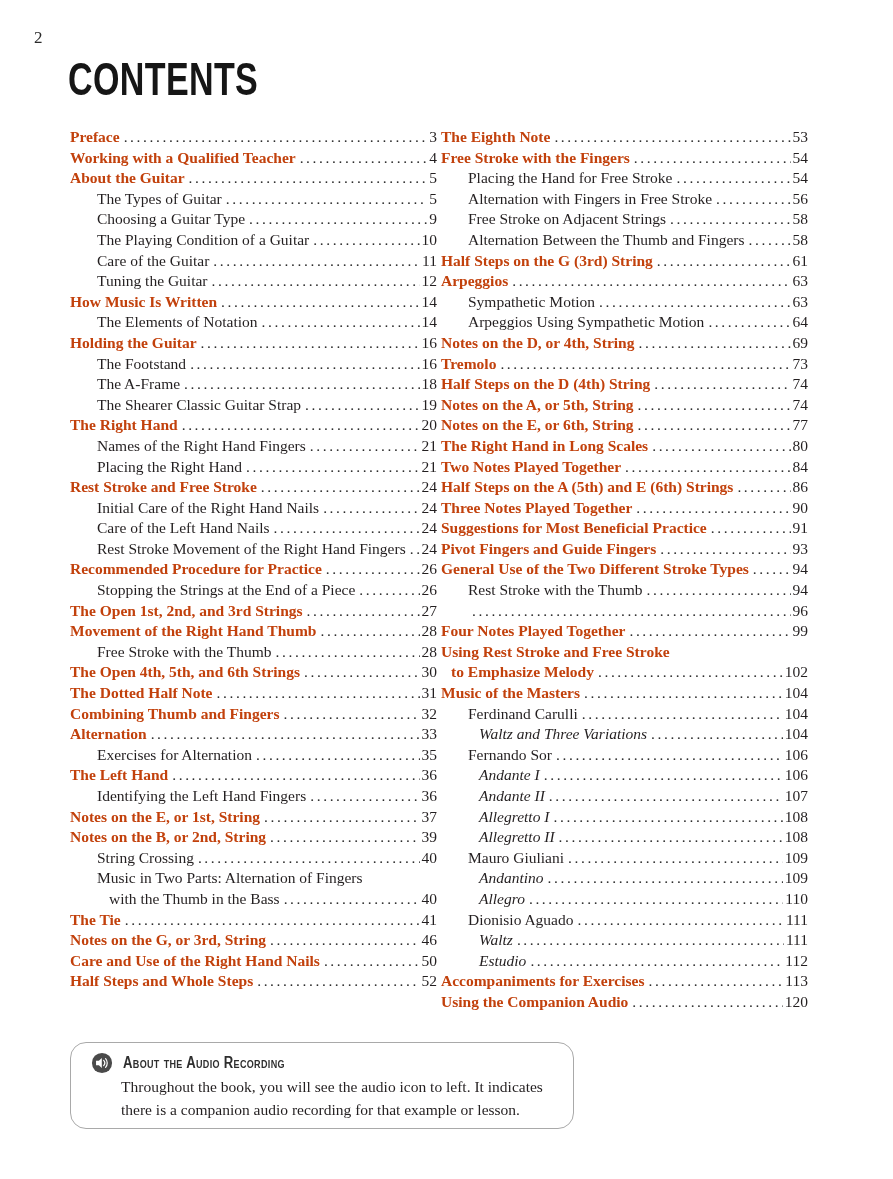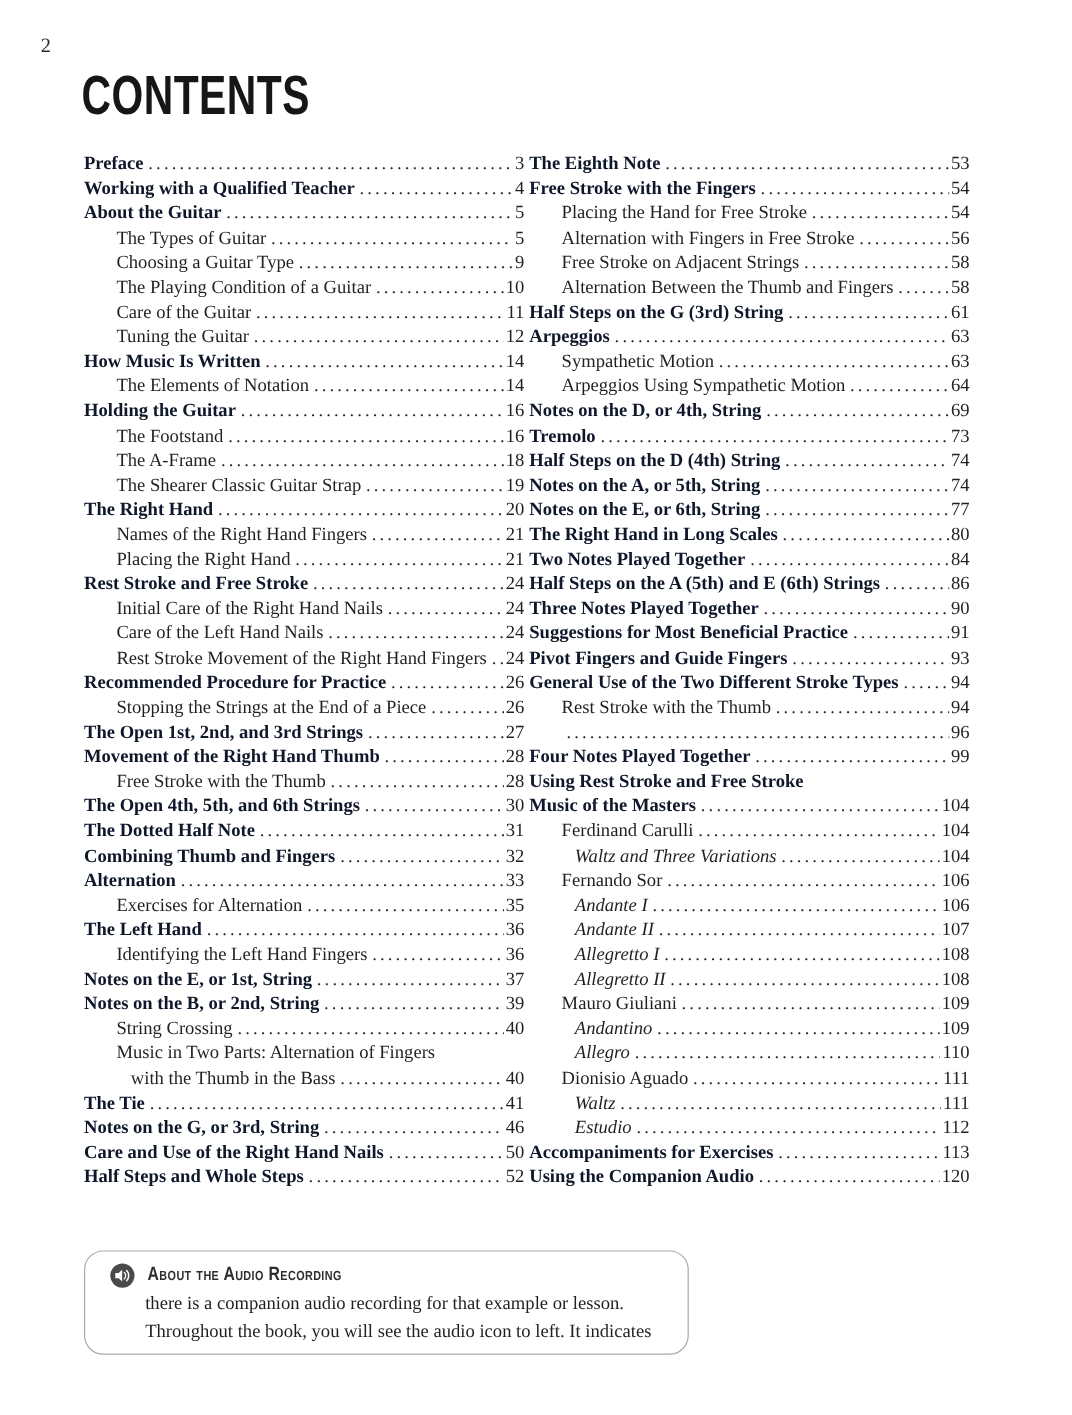--- a/index.html
+++ b/index.html
@@ -13,21 +13,21 @@
     font-family:"Liberation Sans","DejaVu Sans",sans-serif;font-weight:700;
     font-size:46px;line-height:1;color:#161616;
     transform:scaleX(0.74);transform-origin:left top;letter-spacing:0.5px;
     white-space:nowrap;
   }
   .toc{position:absolute;left:70px;top:127px;width:752px;display:flex;}
   .toc-col{width:367px;flex:0 0 367px;}
   .toc-col.right{margin-left:4px;}
   .row{display:flex;align-items:baseline;font-size:15.5px;line-height:20.6px;white-space:nowrap;}
   .row .label{flex:0 0 auto;}
-  .row.bold .label{font-weight:bold;color:#0f172a;font-family:Liberation Serif, serif;}
+  .row.bold .label{font-weight:bold;color:#c2410c;font-family:Liberation Serif, serif;}
   .row.italic .label{font-style:italic;}
   .row.lvl0{padding-left:0;}
   .row.lvl1{padding-left:27px;}
   .row.lvl2{padding-left:38px;}
   .row.cont.lvl0{padding-left:10px;}
   .row.cont.lvl1{padding-left:39px;}
   .leader{flex:1 1 auto;min-width:0;overflow:hidden;margin:0 2px 0 4px;}
   .leader::after{
     content:"........................................................................................................";
     letter-spacing:2.6px;color:#2c2c2c;font-size:15.5px;
@@ -387,20 +387,25 @@
           <span class="pg">96</span>
         </div>
         <div class="row lvl0 bold">
           <span class="label">Four Notes Played Together</span>
           <span class="leader"></span>
           <span class="pg">99</span>
         </div>
         <div class="row lvl0 bold">
           <span class="label">Using Rest Stroke and Free Stroke</span>
         </div>
+        <div class="row lvl0 bold cont">
+          <span class="label">to Emphasize Melody</span>
+          <span class="leader"></span>
+          <span class="pg">102</span>
+        </div>
         <div class="row lvl0 bold">
           <span class="label">Music of the Masters</span>
           <span class="leader"></span>
           <span class="pg">104</span>
         </div>
         <div class="row lvl1 normal">
           <span class="label">Ferdinand Carulli</span>
           <span class="leader"></span>
           <span class="pg">104</span>
         </div>
@@ -479,18 +484,18 @@
 
   <div class="audio-box">
     <svg class="audio-icon" viewBox="0 0 24 24" aria-hidden="true">
       <circle cx="12" cy="12" r="11" fill="#4a4a4a"></circle>
       <polygon points="5.5,9.6 8.6,9.6 11.8,6.6 11.8,17.4 8.6,14.4 5.5,14.4" fill="#ffffff"></polygon>
       <path d="M13.8 9.2 a4.1 4.1 0 0 1 0 5.6" stroke="#ffffff" fill="none" stroke-width="1.3" stroke-linecap="round"></path>
       <path d="M15.9 7.3 a7 7 0 0 1 0 9.4" stroke="#ffffff" fill="none" stroke-width="1.3" stroke-linecap="round"></path>
     </svg>
     <div class="audio-heading">About the Audio Recording</div>
     <div class="audio-body">
+      <div>Throughout the book, you will see the audio icon to left. It indicates</div>
       <div>there is a companion audio recording for that example or lesson.</div>
-      <div>Throughout the book, you will see the audio icon to left. It indicates</div>
     </div>
   </div>
 
 </div>
 
 </body></html>

